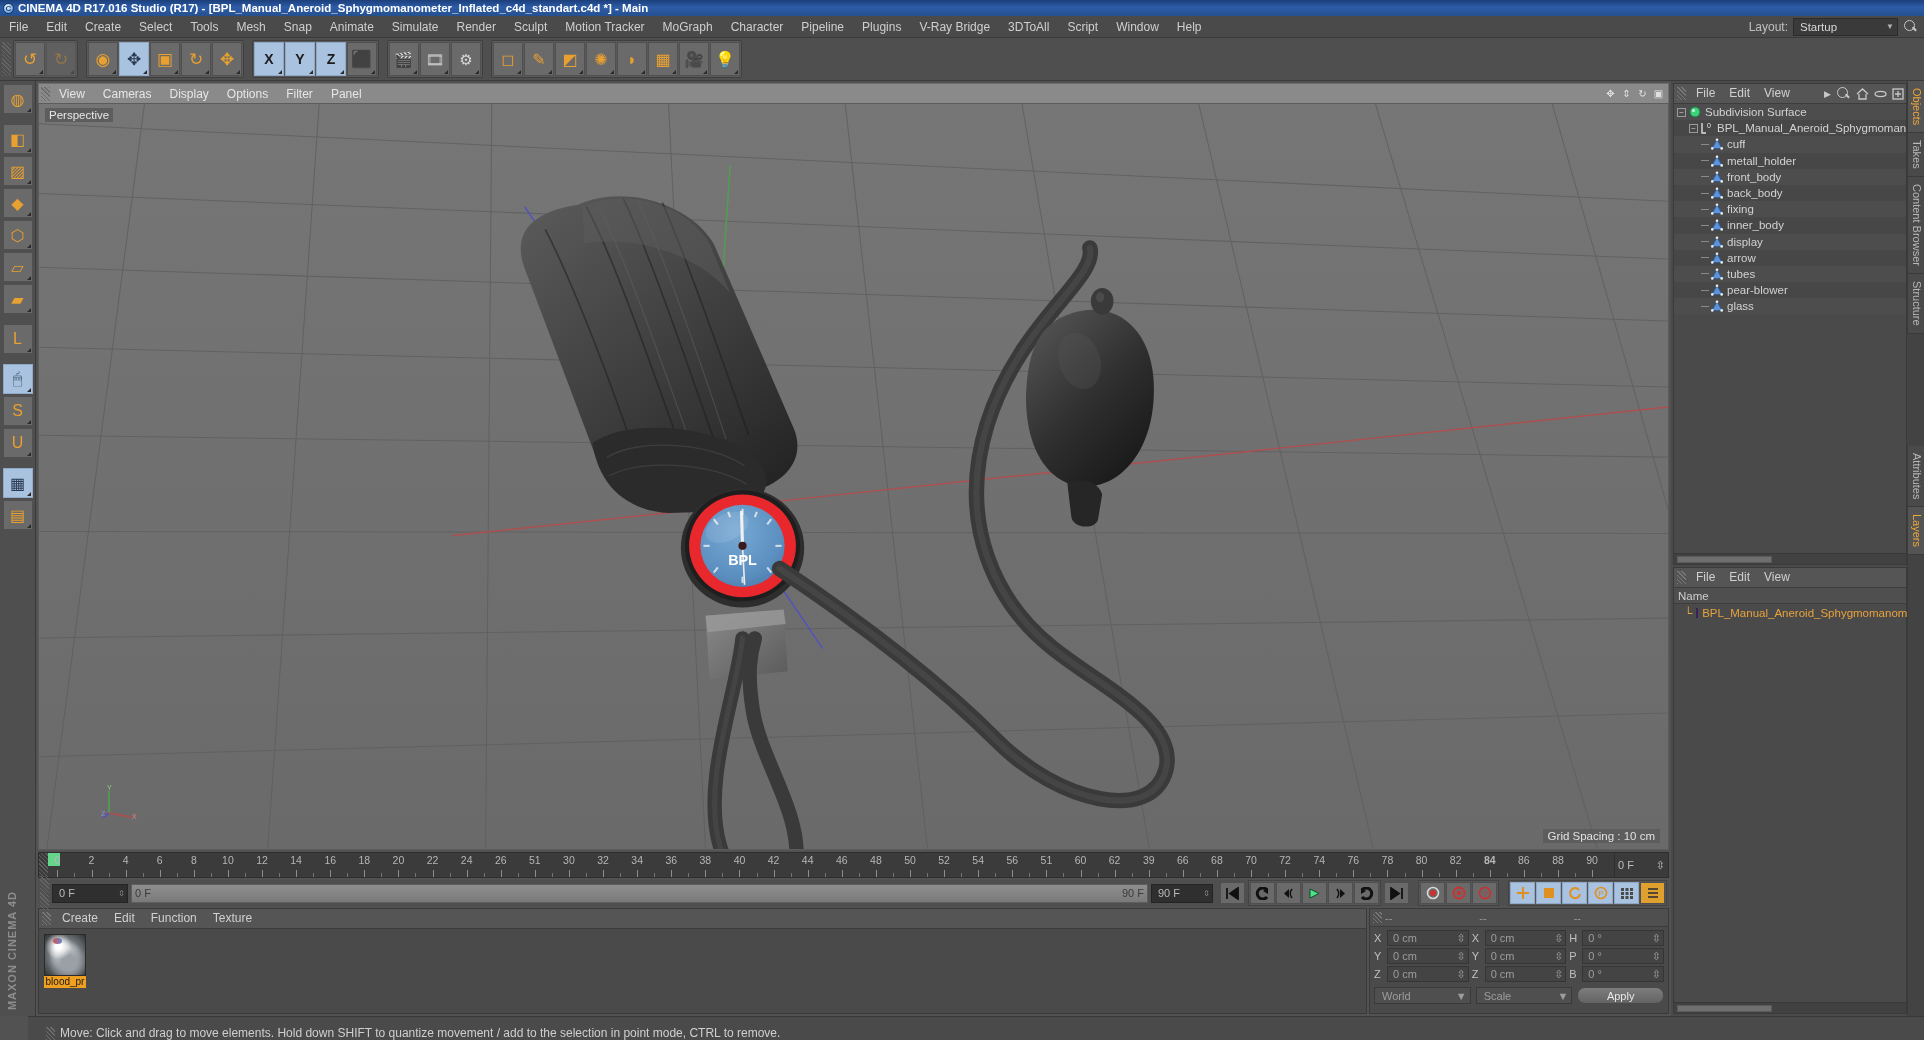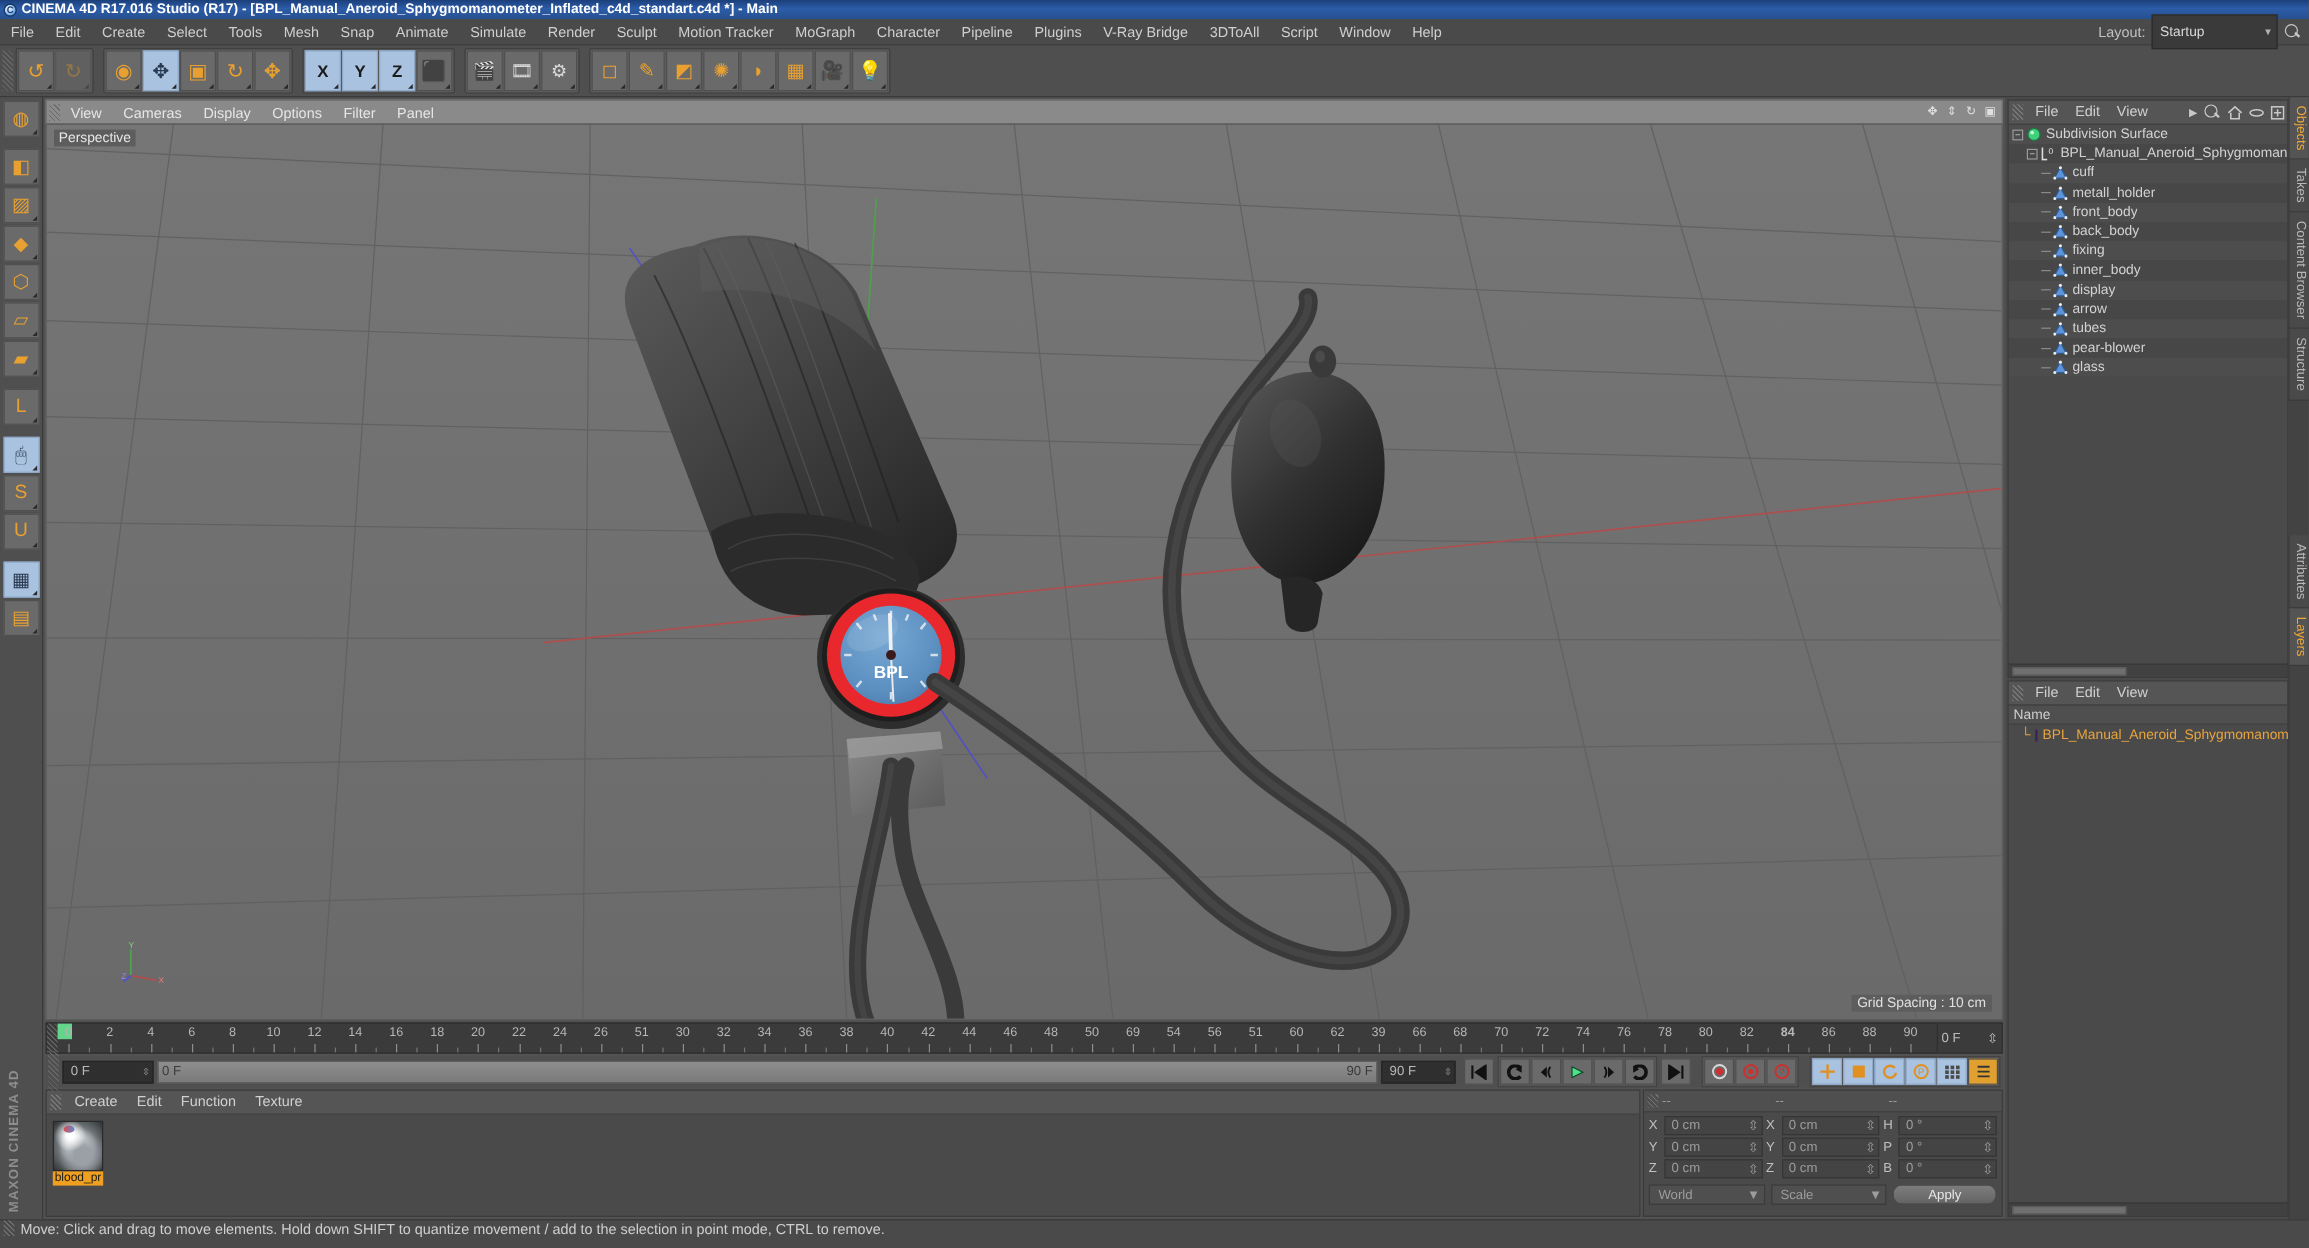--- a/index.html
+++ b/index.html
@@ -16,21 +16,21 @@
               margin-right:4px; flex:none; border:1px solid #14365f;
               font-size:8px; line-height:9px; text-align:center; color:#1b3f7a;}
 
   
   #menubar { height:22px; background:#4a4a4a; display:flex; align-items:center;
              border-bottom:1px solid #3a3a3a; }
   #menubar .mi { padding:0 9px; font-size:12px; color:#cfcfcf; line-height:22px; }
   #menubar .spacer { flex:1; }
   #layoutbox { display:flex; align-items:center; gap:5px; padding-right:6px; }
   #layoutbox .lbl { font-size:12px; color:#c0c0c0; }
-  .combo { background:#3a3a3a; border:1px solid #2b2b2b; height:29px; min-width:105px;
+  .combo { background:#3a3a3a; border:1px solid #2b2b2b; height:18px; min-width:105px;
            display:flex; align-items:center; justify-content:space-between;
            padding:0 3px 0 6px; font-size:11.5px; color:#d8d8d8; }
   .combo .arr { font-size:8px; color:#b0b0b0; }
   .mag { width:15px; height:15px; position:relative; }
   .mag::before { content:""; position:absolute; left:1px; top:1px; width:9px; height:9px;
                  border:1.6px solid #c8c8c8; border-radius:50%; }
   .mag::after { content:""; position:absolute; left:9px; top:9px; width:5px; height:1.6px;
                 background:#c8c8c8; transform:rotate(45deg); }
 
   
@@ -197,22 +197,22 @@
   #tabstrip { width:17px; flex:none; background:#434343; display:flex;
               flex-direction:column; align-items:stretch; }
   .vtab { writing-mode:vertical-rl; font-size:11px; color:#b8b8b8; padding:7px 1px;
           text-align:center; background:#4a4a4a; border-bottom:1px solid #3a3a3a;
           border-left:1px solid #3a3a3a; }
   .vtab.act { color:#f0a838; background:#545454; }
   .vtfill { flex:1; background:#434343; border-left:1px solid #3a3a3a; }
 
   
   #statusbar { height:24px; background:#4a4a4a; border-top:1px solid #383838;
-               display:flex; align-items:flex-start; gap:5px; padding-left:3px;
-               font-size:12px; color:#cfcfcf; }
+               display:flex; align-items:flex-end; gap:5px; padding-left:18px;
+               font-size:12px; color:#cfcfcf;margin-left:28px; }
   #statusbar .sg { width:9px; height:13px;
                background-image:repeating-linear-gradient(45deg,#6e6e6e 0 1px,transparent 1px 3px); }
 </style>
 </head>
 <body>
 
 <div id="titlebar">
   <div class="c4dlogo">C</div>
   <span>CINEMA 4D R17.016 Studio (R17) - [BPL_Manual_Aneroid_Sphygmomanometer_Inflated_c4d_standart.c4d *] - Main</span>
 </div>
@@ -641,21 +641,21 @@
           <div class="tk" style="left: 49.6%; height: 4px; opacity: 0.7;"></div>
           <div class="lb" style="left: 50.6889%;">46</div>
           <div class="tk" style="left: 50.6889%; height: 7px;"></div>
           <div class="tk" style="left: 51.7778%; height: 4px; opacity: 0.7;"></div>
           <div class="lb" style="left: 52.8667%;">48</div>
           <div class="tk" style="left: 52.8667%; height: 7px;"></div>
           <div class="tk" style="left: 53.9556%; height: 4px; opacity: 0.7;"></div>
           <div class="lb" style="left: 55.0444%;">50</div>
           <div class="tk" style="left: 55.0444%; height: 7px;"></div>
           <div class="tk" style="left: 56.1333%; height: 4px; opacity: 0.7;"></div>
-          <div class="lb" style="left: 57.2222%;">69</div>
+          <div class="lb" style="left: 57.2222%;">52</div>
           <div class="tk" style="left: 57.2222%; height: 7px;"></div>
           <div class="tk" style="left: 58.3111%; height: 4px; opacity: 0.7;"></div>
           <div class="lb" style="left: 59.4%;">54</div>
           <div class="tk" style="left: 59.4%; height: 7px;"></div>
           <div class="tk" style="left: 60.4889%; height: 4px; opacity: 0.7;"></div>
           <div class="lb" style="left: 61.5778%;">56</div>
           <div class="tk" style="left: 61.5778%; height: 7px;"></div>
           <div class="tk" style="left: 62.6667%; height: 4px; opacity: 0.7;"></div>
           <div class="lb" style="left: 63.7556%;">51</div>
           <div class="tk" style="left: 63.7556%; height: 7px;"></div>

